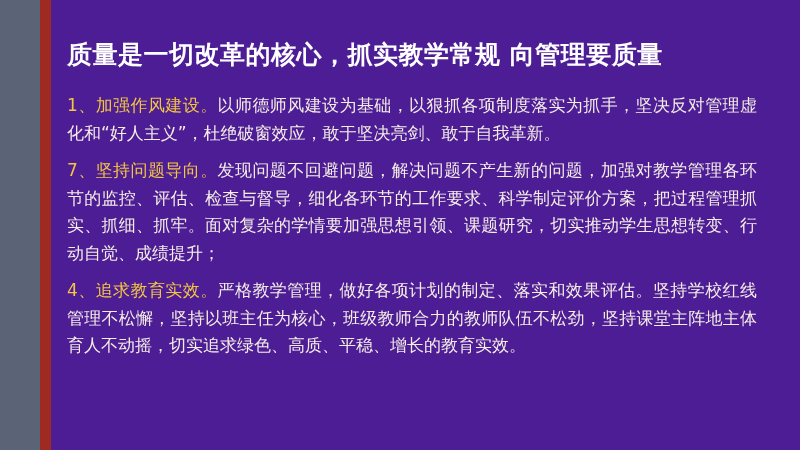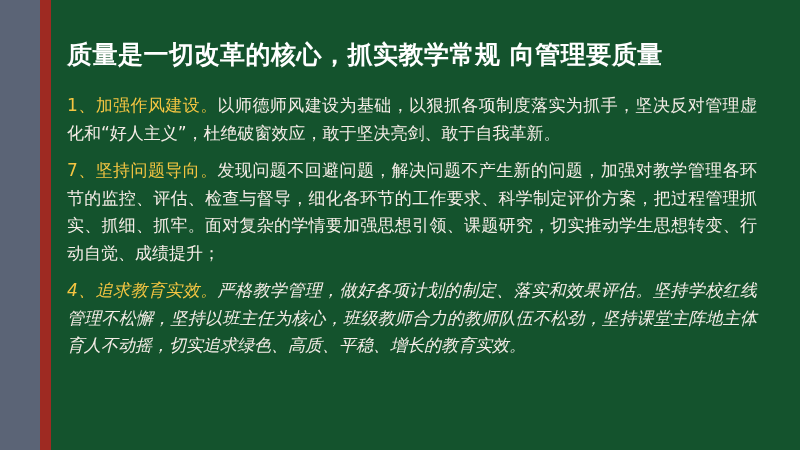--- a/index.html
+++ b/index.html
@@ -12,21 +12,21 @@
     background: #5b6476;
     font-family: "DejaVu Sans", "Liberation Sans", sans-serif;
     overflow: hidden;
   }
   .slide {
     position: absolute;
     left: 40px;
     top: 0;
     width: 760px;
     height: 450px;
-    background: #14532d;
+    background: #4c1d95;
     box-sizing: border-box;
   }
   .accent-bar {
     position: absolute;
     left: 0;
     top: 0;
     width: 11px;
     height: 450px;
     background: #9e2a22;
   }
@@ -51,21 +51,20 @@
   .para {
     color: #f2e9e4;
     font-size: 17px;
     line-height: 1.62;
     text-align: justify;
     margin: 0 16px 10px 0;
     text-indent: 0;
   }
   .para:last-child {
     margin-bottom: 0;
-    font-style: italic;
   }
   .lead {
     color: #f4c542;
     font-weight: normal;
   }
   .para .rest {
     color: #f5ece6;
   }
 </style>
 </head>

